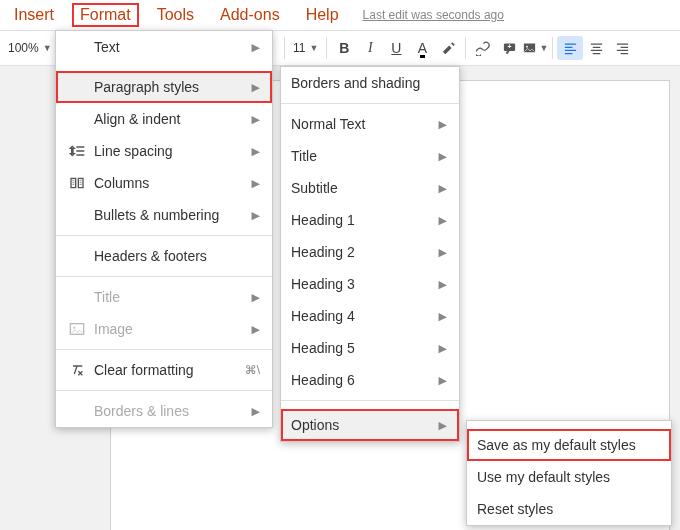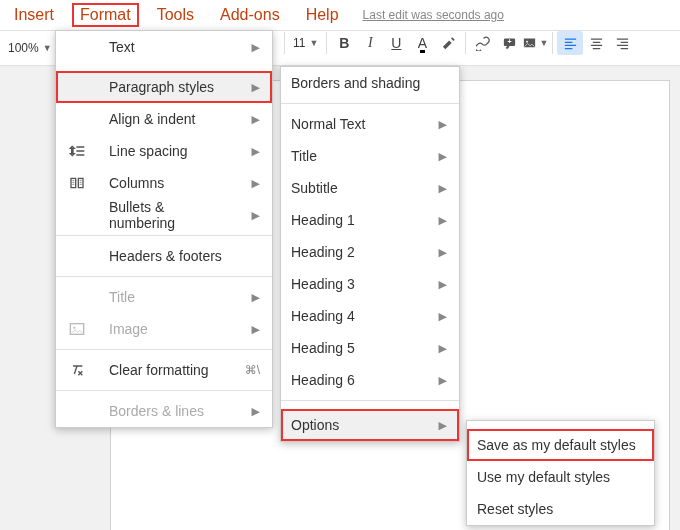--- a/index.html
+++ b/index.html
@@ -33,20 +33,21 @@
   }
   .menubar .lastedit {
     color: #888;
     text-decoration: underline;
     font-size: 12px;
     margin-left: 6px;
   }
   .toolbar {
     height: 36px;
     display: flex;
+    align-items: center;
     padding: 0 4px;
     border-top: 1px solid #e0e0e0;
     border-bottom: 1px solid #e0e0e0;
     gap: 0;
     position: relative;
   }
   .toolbar .sep {
     width: 1px;
     height: 22px;
     background: #ddd;
@@ -117,21 +118,20 @@
     box-shadow: 0 2px 8px rgba(0,0,0,0.25);
     z-index: 100;
     font-size: 14px;
   }
   .dropdown .item {
     display: flex;
     align-items: center;
     height: 32px;
     padding: 0 12px 0 10px;
     position: relative;
-    gap: 15px;
   }
   .dropdown .item .ico {
     width: 22px;
     height: 18px;
     display: inline-flex;
     align-items: center;
     justify-content: center;
     color: #666;
     margin-right: 6px;
     font-size: 13px;
@@ -156,21 +156,21 @@
     outline-offset: -2px;
     margin-top: 8px;
   }
   .dropdown hr {
     border: none;
     border-top: 1px solid #e0e0e0;
     margin: 4px 0;
   }
   .menu1 { left: 55px; top: 30px; width: 218px; }
   .menu2 { left: 280px; top: 66px; width: 180px; }
-  .menu3 { left: 466px; top: 420px; width: 189px; }
+  .menu3 { left: 466px; top: 420px; width: 206px; }
   .underlineA { position: relative; display:inline-block; }
   .underlineA::after {
     content:""; position:absolute; left:2px; right:2px; bottom:-2px;
     height:3px; background:#000;
   }
   svg { display: block; }
 </style>
 </head>
 <body>
 

